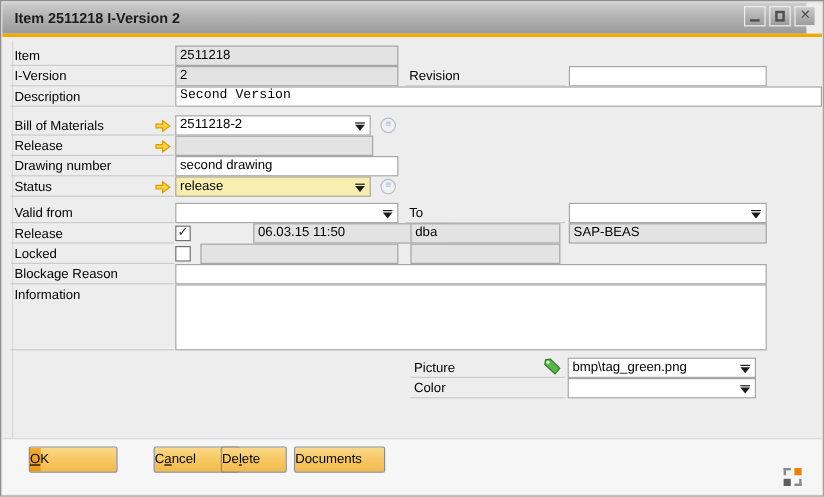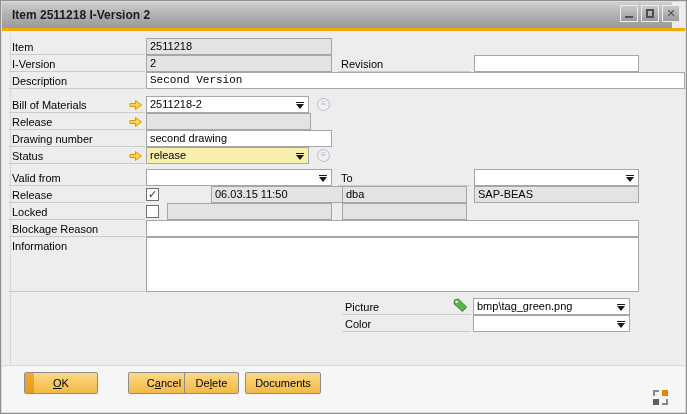--- a/index.html
+++ b/index.html
@@ -45,21 +45,21 @@
         text-align:center;cursor:pointer;}
   
   .chk{position:absolute;width:13px;height:13px;background:#fff;border:1px solid #707070;
        box-sizing:border-box;font-size:11px;line-height:11px;text-align:center;color:#333;cursor:pointer;}
   
   .tarea{position:absolute;background:#fff;border:1px solid #a6a6a6;box-sizing:border-box;
          font-size:11px;padding:1px 3px;}
   
   .btn{position:absolute;height:22px;box-sizing:border-box;border:1px solid #8d8d8d;
        border-radius:2px;background:linear-gradient(#fbd88a 0%,#f7c75f 55%,#f2b94b 100%);
-       font-size:11px;color:#000;text-align:center;line-height:20px;cursor:pointer;overflow:hidden;}
+       font-size:11px;color:#000;text-align:left;line-height:20px;cursor:pointer;overflow:hidden;}
   .btn .key{text-decoration:underline;}
   .ok-accent{position:absolute;left:0;top:0;bottom:0;width:9px;
              background:linear-gradient(#f3aa2e,#e89a1f);}
   .ok-label{position:relative;}
   
   .tagicon{position:absolute;width:17px;height:15px;}
   
   .grip{position:absolute;right:18px;bottom:8px;width:15px;height:15px;cursor:nwse-resize;}
   .grip .tl{position:absolute;left:0;top:0;width:6px;height:6px;border-left:2px solid #8a8a8a;border-top:2px solid #8a8a8a;box-sizing:border-box;}
   .grip .tr{position:absolute;right:0;top:0;width:6px;height:6px;background:#ee7f00;}

